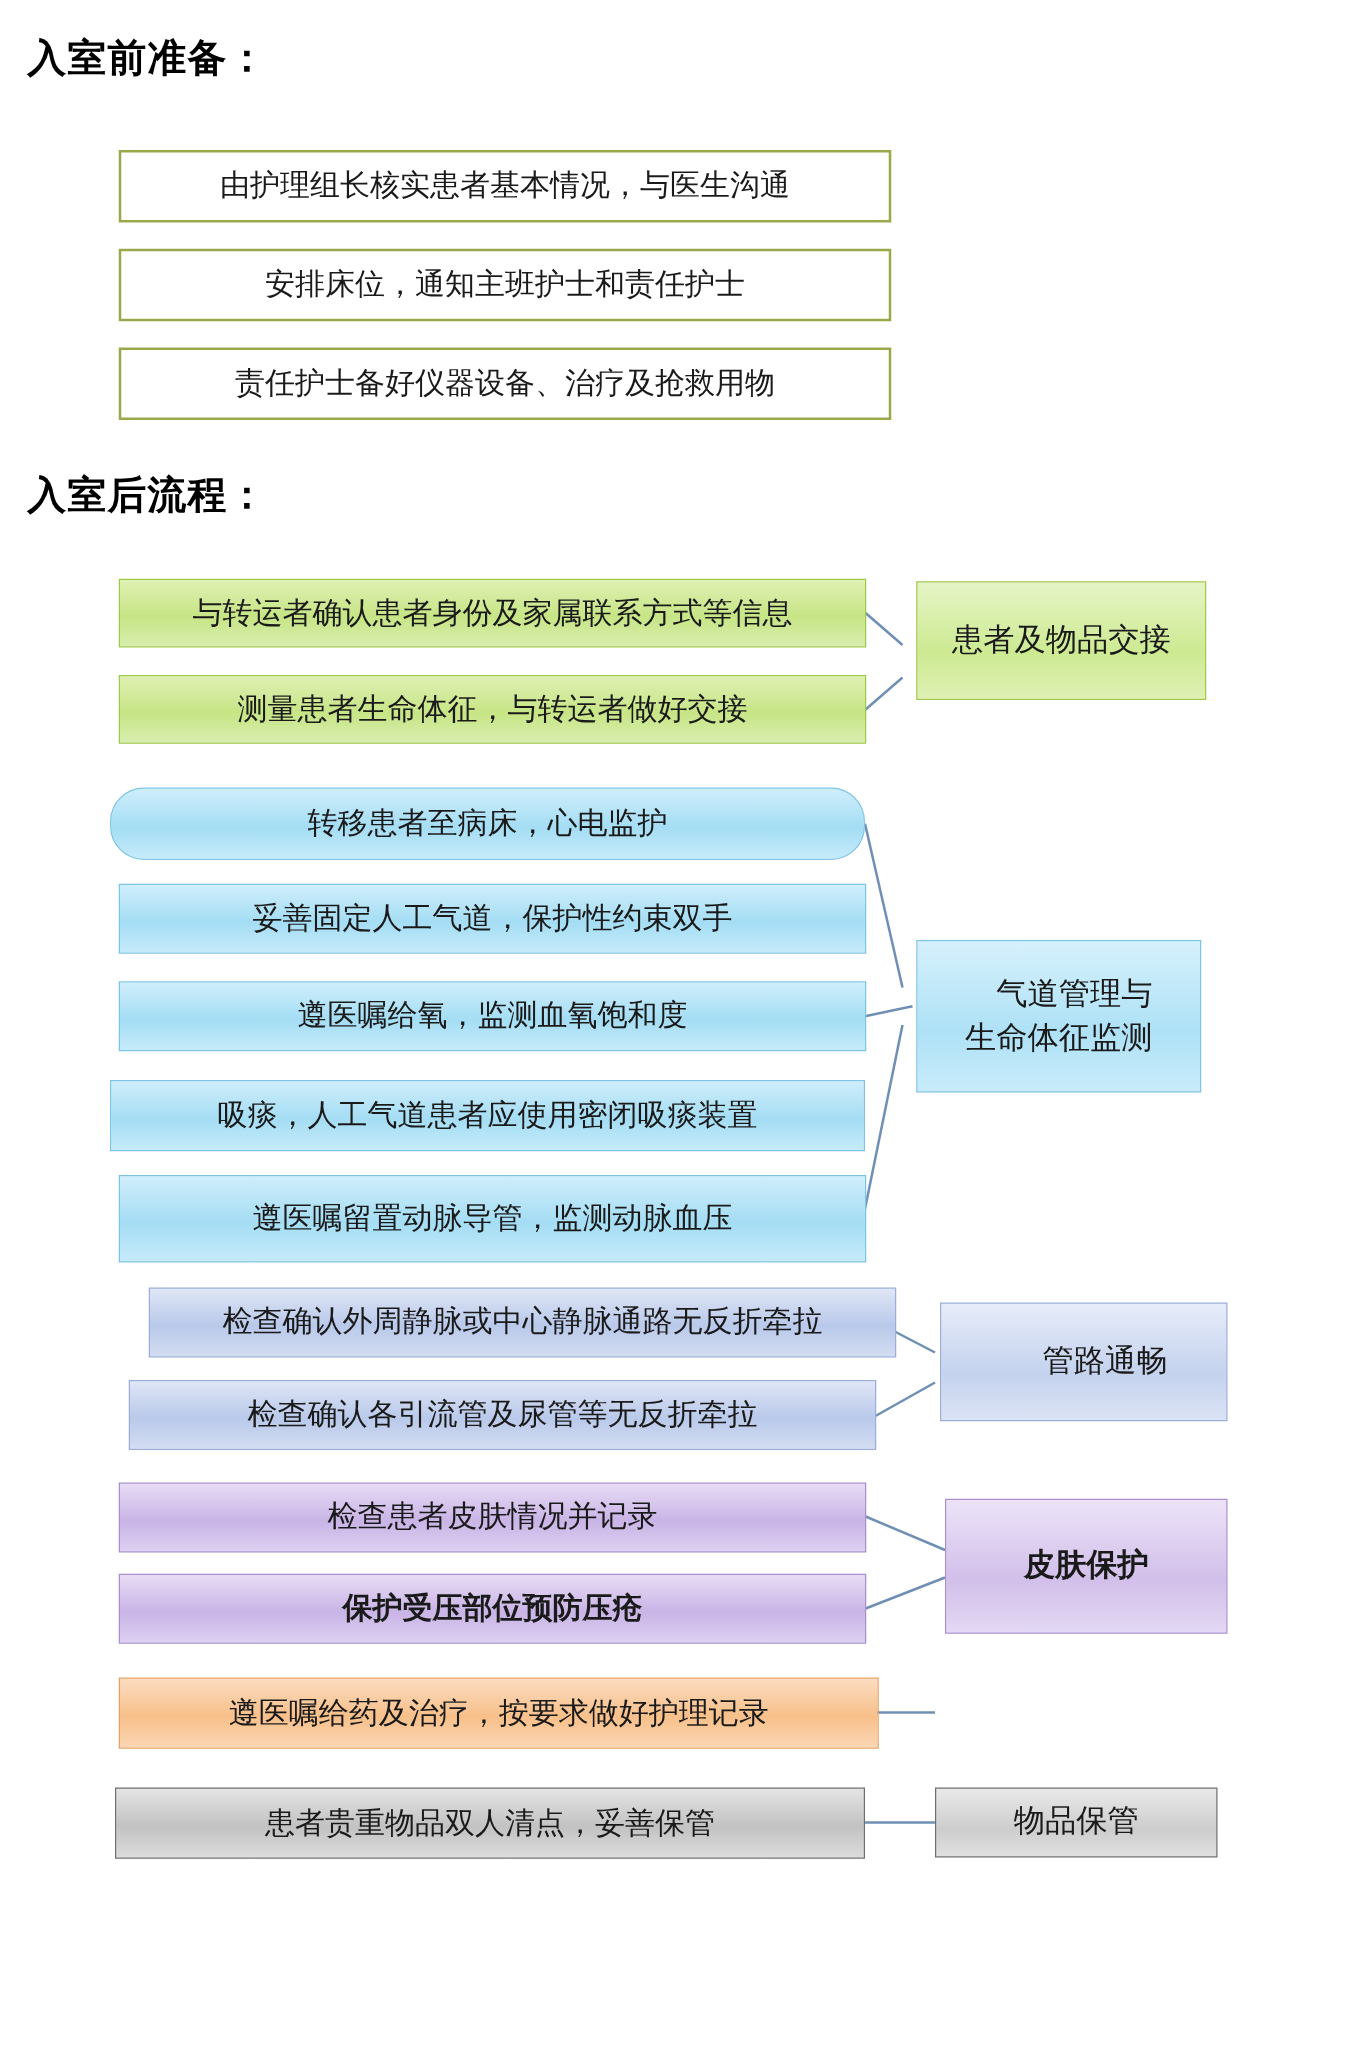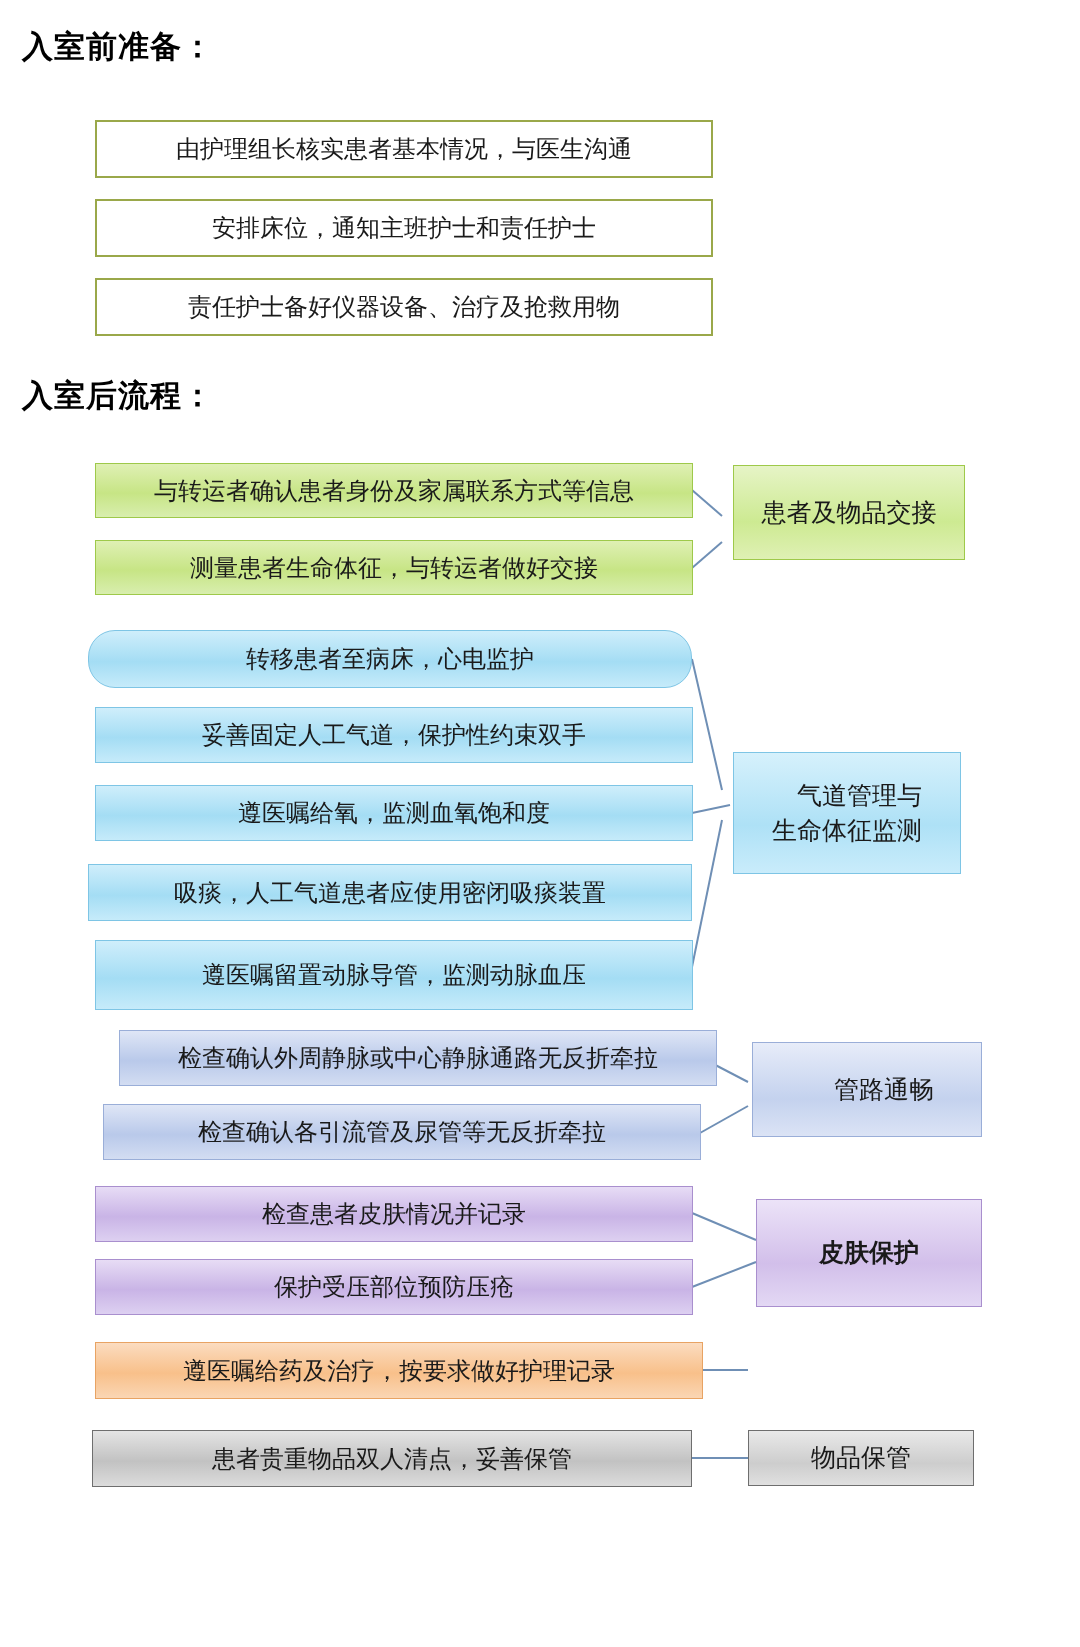--- a/index.html
+++ b/index.html
@@ -159,21 +159,21 @@
   <div class="box cyan" style="left:88px;top:864px;width:604px;height:57px;">吸痰，人工气道患者应使用密闭吸痰装置</div>
   <div class="box cyan" style="left:95px;top:940px;width:598px;height:70px;">遵医嘱留置动脉导管，监测动脉血压</div>
   <div class="box cyan-label" style="left:733px;top:752px;width:228px;height:122px;">气道管理与
 生命体征监测</div>
 
   <div class="box steel" style="left:103px;top:1030px;width:598px;height:56px;margin-left:16px;">检查确认外周静脉或中心静脉通路无反折牵拉</div>
   <div class="box steel" style="left:103px;top:1104px;width:598px;height:56px;">检查确认各引流管及尿管等无反折牵拉</div>
   <div class="box steel-label" style="left:752px;top:1042px;width:230px;height:95px;padding-left:34px;">管路通畅</div>
 
   <div class="box purple" style="left:95px;top:1186px;width:598px;height:56px;">检查患者皮肤情况并记录</div>
-  <div class="box purple" style="left:95px;top:1259px;width:598px;height:56px;">保护受压部位预防压疮</div>
+  <div class="box purple" style="left:95px;top:1259px;width:598px;height:56px;font-weight:bold;">保护受压部位预防压疮</div>
   <div class="box purple-label" style="left:756px;top:1199px;width:226px;height:108px;font-weight:bold;">皮肤保护</div>
 
   <div class="box orange" style="left:95px;top:1342px;width:608px;height:57px;">遵医嘱给药及治疗，按要求做好护理记录</div>
 
   <div class="box gray" style="left:92px;top:1430px;width:600px;height:57px;">患者贵重物品双人清点，妥善保管</div>
   <div class="box gray-label" style="left:748px;top:1430px;width:226px;height:56px;">物品保管</div>
 
 </div>
 
 </body></html>

